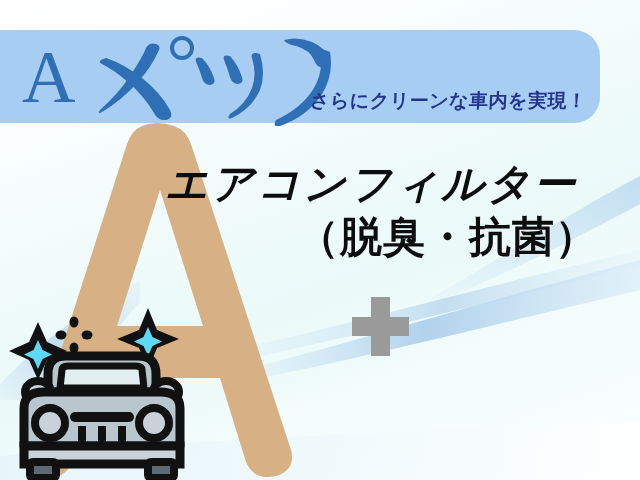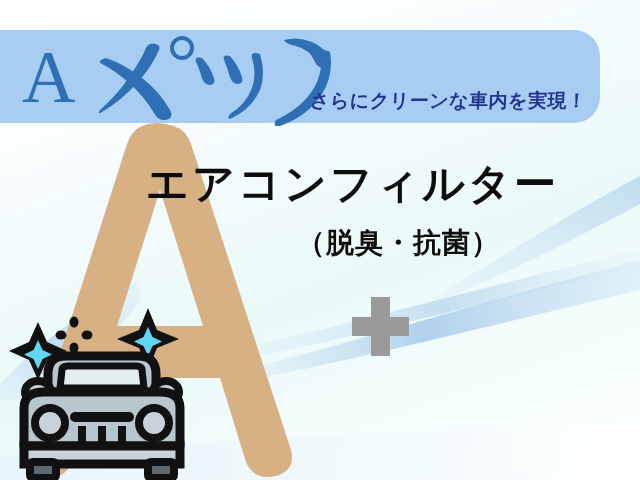--- a/index.html
+++ b/index.html
@@ -91,29 +91,30 @@
   
   .headline {
     position: absolute;
     font-family: "Liberation Serif", serif;
     font-weight: bold;
     color: #0d0d0d;
     white-space: nowrap;
     letter-spacing: 1px;
   }
   #line-filter {
-    left: 146px;
+    left: 165px;
     top: 156px;
     font-size: 42px;
     letter-spacing: 3px;
+    font-style: italic;
   }
   #line-deodor {
     left: 297px;
-    top: 224px;
-    font-size: 28px;
+    top: 209px;
+    font-size: 42px;
     letter-spacing: 1px;
   }
   #line-ozone {
     left: 260px;
     top: 374px;
     font-size: 44px;
     letter-spacing: 2px;
   }
 
   

